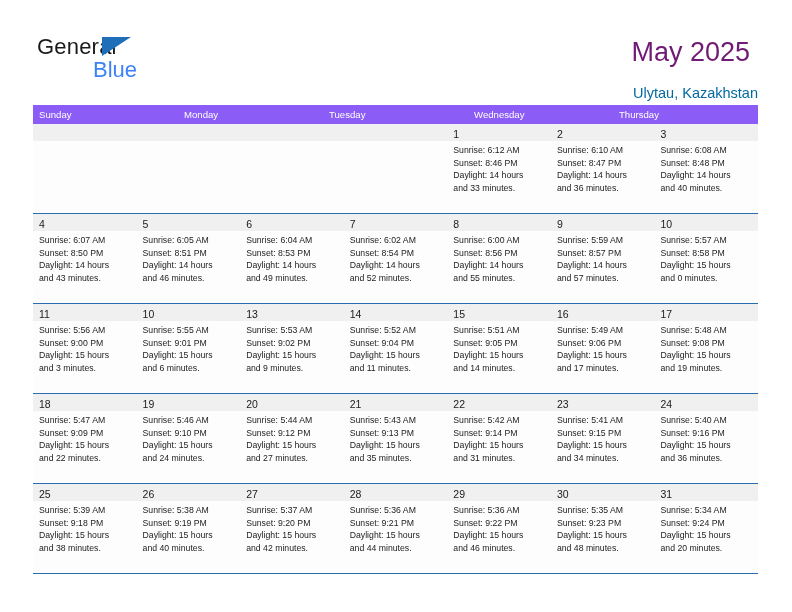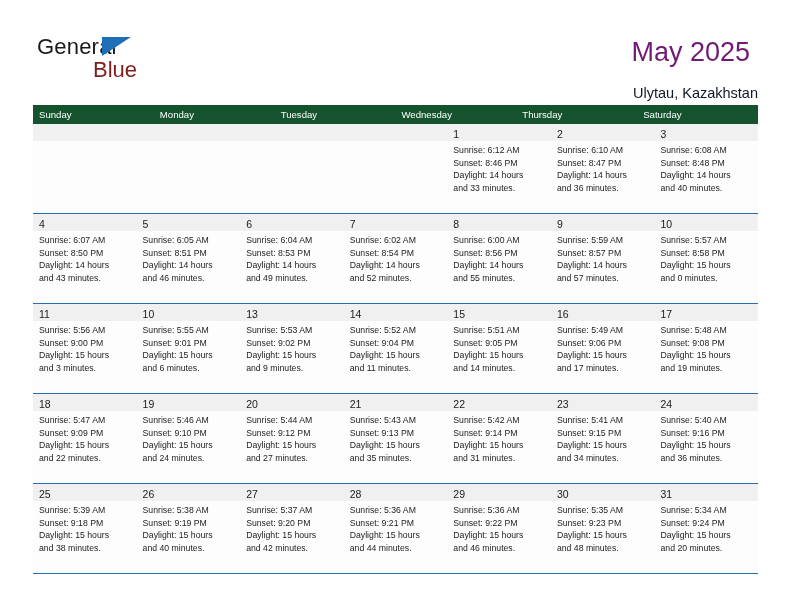--- a/index.html
+++ b/index.html
@@ -53,56 +53,56 @@
     width: 0;
     height: 0;
     border-left: 29px solid #1e6fb8;
     border-bottom: 19px solid transparent;
   }
   .logo-blue {
     position: absolute;
     left: 56px;
     top: 23px;
     font-size: 22px;
-    color: #7f1d1d;
+    color: #3b82f6;
     line-height: 1;
     font-family: "Liberation Sans", sans-serif;
   }
 
   .title-block {
     position: absolute;
     right: 0;
     top: 0;
     text-align: right;
   }
   .cal-title {
     font-size: 27px;
     color: #701a75;
     line-height: 1.1;
     font-weight: normal;
     margin: 8px;
     font-family: "Liberation Sans", sans-serif;
   }
   .cal-subtitle {
     font-size: 14.5px;
-    color: #0f172a;
+    color: #0369a1;
     margin-top: 17px;
     font-family: "Liberation Sans", sans-serif;
   }
 
   
   .calendar {
     position: absolute;
     left: 33px;
     top: 105px;
     width: 725px;
   }
   .weekday-row {
     display: flex;
-    background: #14532d;
+    background: #8b5cf6;
     height: 19px;
   }
   .weekday {
     flex: 1 1 0;
     color: #ffffff;
     font-size: 9.6px;
     line-height: 19px;
     padding-left: 6px;
     box-sizing: border-box;
     font-family: "Liberation Sans", sans-serif;
@@ -172,21 +172,20 @@
   </div>
 
   <div class="calendar">
 
     <div class="weekday-row">
       <div class="weekday">Sunday</div>
       <div class="weekday">Monday</div>
       <div class="weekday">Tuesday</div>
       <div class="weekday">Wednesday</div>
       <div class="weekday">Thursday</div>
-      <div class="weekday">Saturday</div>
     </div>
 
     <div class="week-row first">
       <div class="day-cell empty">
         <div class="day-num-band"><span class="day-num"></span></div>
 
       </div>
       <div class="day-cell empty">
         <div class="day-num-band"><span class="day-num"></span></div>
 

